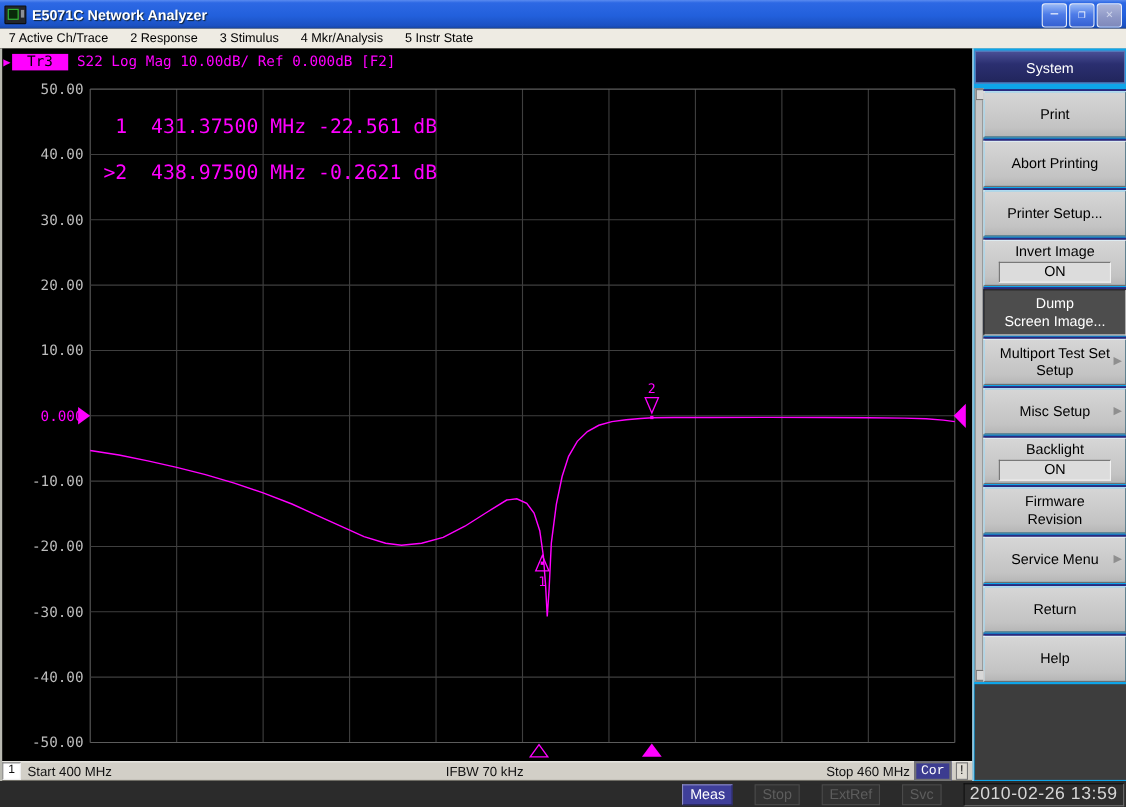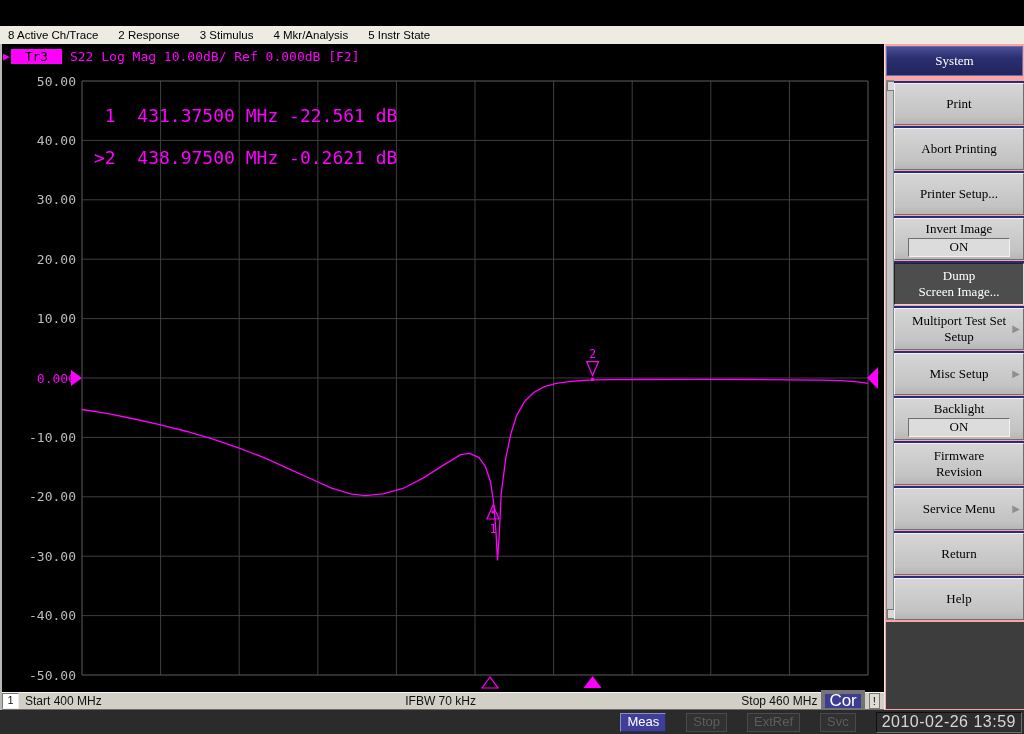--- a/index.html
+++ b/index.html
@@ -41,36 +41,36 @@
   
   .channelbar{position:absolute;left:0;top:692px;width:884px;height:18px;background:#d2cfc7;
     border-top:1px solid #f4f3ef;border-bottom:1px solid #6f6d65;box-sizing:border-box;
     display:flex;align-items:center;font-size:12px;color:#111;}
   .chan-num{width:15px;height:14px;margin-left:2px;background:#fff;border:1px solid;
     border-color:#777 #eee #eee #777;text-align:center;line-height:13px;font-size:11px;}
   .chan-start{margin-left:6px;}
   .chan-ifbw{position:absolute;left:50%;transform:translateX(-52%);}
   .chan-right{position:absolute;right:4px;display:flex;align-items:center;gap:4px;}
   .cor-badge{background:#3c3c90;color:#fff;padding:0 4px;height:14px;line-height:14px;
-    border:4px solid #737373;font-size:17px;}
+    border:2px solid #737373;font-size:12px;font-family:Liberation Mono, monospace;}
   .warn-badge{background:#dedbd3;color:#111;padding:0 3px;height:14px;line-height:14px;
     border:1px solid #777;font-size:11.5px;}
 
   
   .statusbar{position:absolute;left:0;top:710px;width:1024px;height:24px;background:#2b2b2b;
     display:flex;align-items:center;justify-content:flex-end;gap:20px;padding-right:2px;box-sizing:border-box;}
   .sbadge{height:17px;line-height:16px;padding:0 6px;font-size:13px;border:1px solid #555;}
   .sbadge.active{background:#3f3f9a;color:#fff;border-color:#8c8cc2 #2a2a60 #2a2a60 #8c8cc2;}
   .sbadge.disabled{background:#313131;color:#5d5d5d;border-color:#4a4a4a;}
   .sdate{height:19px;line-height:18px;padding:0 5px;font-size:16px;color:#d6d6d6;background:#2e2e2e;
     border:1px solid;border-color:#101010 #6e6e6e #6e6e6e #101010;letter-spacing:0.5px;}
 
   
-  .sidebar{position:absolute;left:884px;top:44px;width:140px;height:666px;background:#fca5a5;
-    border-left:1px solid #e8e8e8;box-sizing:border-box;font-family:Liberation Serif, serif;}
+  .sidebar{position:absolute;left:884px;top:44px;width:140px;height:666px;background:#0ea5e9;
+    border-left:1px solid #e8e8e8;box-sizing:border-box;}
   .sk-title{position:absolute;left:1px;top:2px;width:137px;height:30px;color:#fff;font-size:13px;
     display:flex;align-items:center;justify-content:center;
     background:linear-gradient(180deg,#4a4f96 0%,#2b2f70 40%,#21255c 100%);
     border:1px solid #6a6fae;box-sizing:border-box;}
   .sk-scroll{position:absolute;left:1px;top:36px;width:8px;height:540px;background:#c6c6c6;
     border:1px solid #888;box-sizing:border-box;}
   .sk-scroll::before,.sk-scroll::after{content:"";position:absolute;left:0px;width:6px;height:8px;
     background:#d8d8d8;border:1px solid #777;}
   .sk-scroll::before{top:0;} .sk-scroll::after{bottom:0;}
   .softkey-list{position:absolute;left:9px;top:36px;width:130px;}
@@ -84,23 +84,32 @@
     border:1px solid;border-color:#6e6e6e #f2f2f2 #f2f2f2 #6e6e6e;font-size:13px;}
   .submenu-arrow-icon{position:absolute;right:3px;top:50%;transform:translateY(-50%);
     color:#8f8f8f;font-size:10px;}
   .sk-filler{position:absolute;left:1px;top:578px;width:138px;height:87px;background:#3d3d3d;}
 </style>
 </head>
 <body>
 
 <div id="app">
 
+  <div class="titlebar">
+    <div class="app-icon"></div>
+    <span class="title-text">E5071C Network Analyzer</span>
+    <div class="winbtns">
+      <div class="winbtn">─</div>
+      <div class="winbtn">❐</div>
+      <div class="winbtn disabled">✕</div>
+    </div>
+  </div>
 
   <div class="menubar">
-    <span class="menu-item">8 Active Ch/Trace</span>
+    <span class="menu-item">7 Active Ch/Trace</span>
     <span class="menu-item">2 Response</span>
     <span class="menu-item">3 Stimulus</span>
     <span class="menu-item">4 Mkr/Analysis</span>
     <span class="menu-item">5 Instr State</span>
   </div>
 
   <div class="screen">
     <svg id="plot" width="884" height="648" viewBox="0 0 884 648">
         <line x1="82" y1="37" x2="82" y2="631" stroke="#5c5c5c" stroke-width="1"></line>
         <line x1="160.6" y1="37" x2="160.6" y2="631" stroke="#3f3f3f" stroke-width="1"></line>

